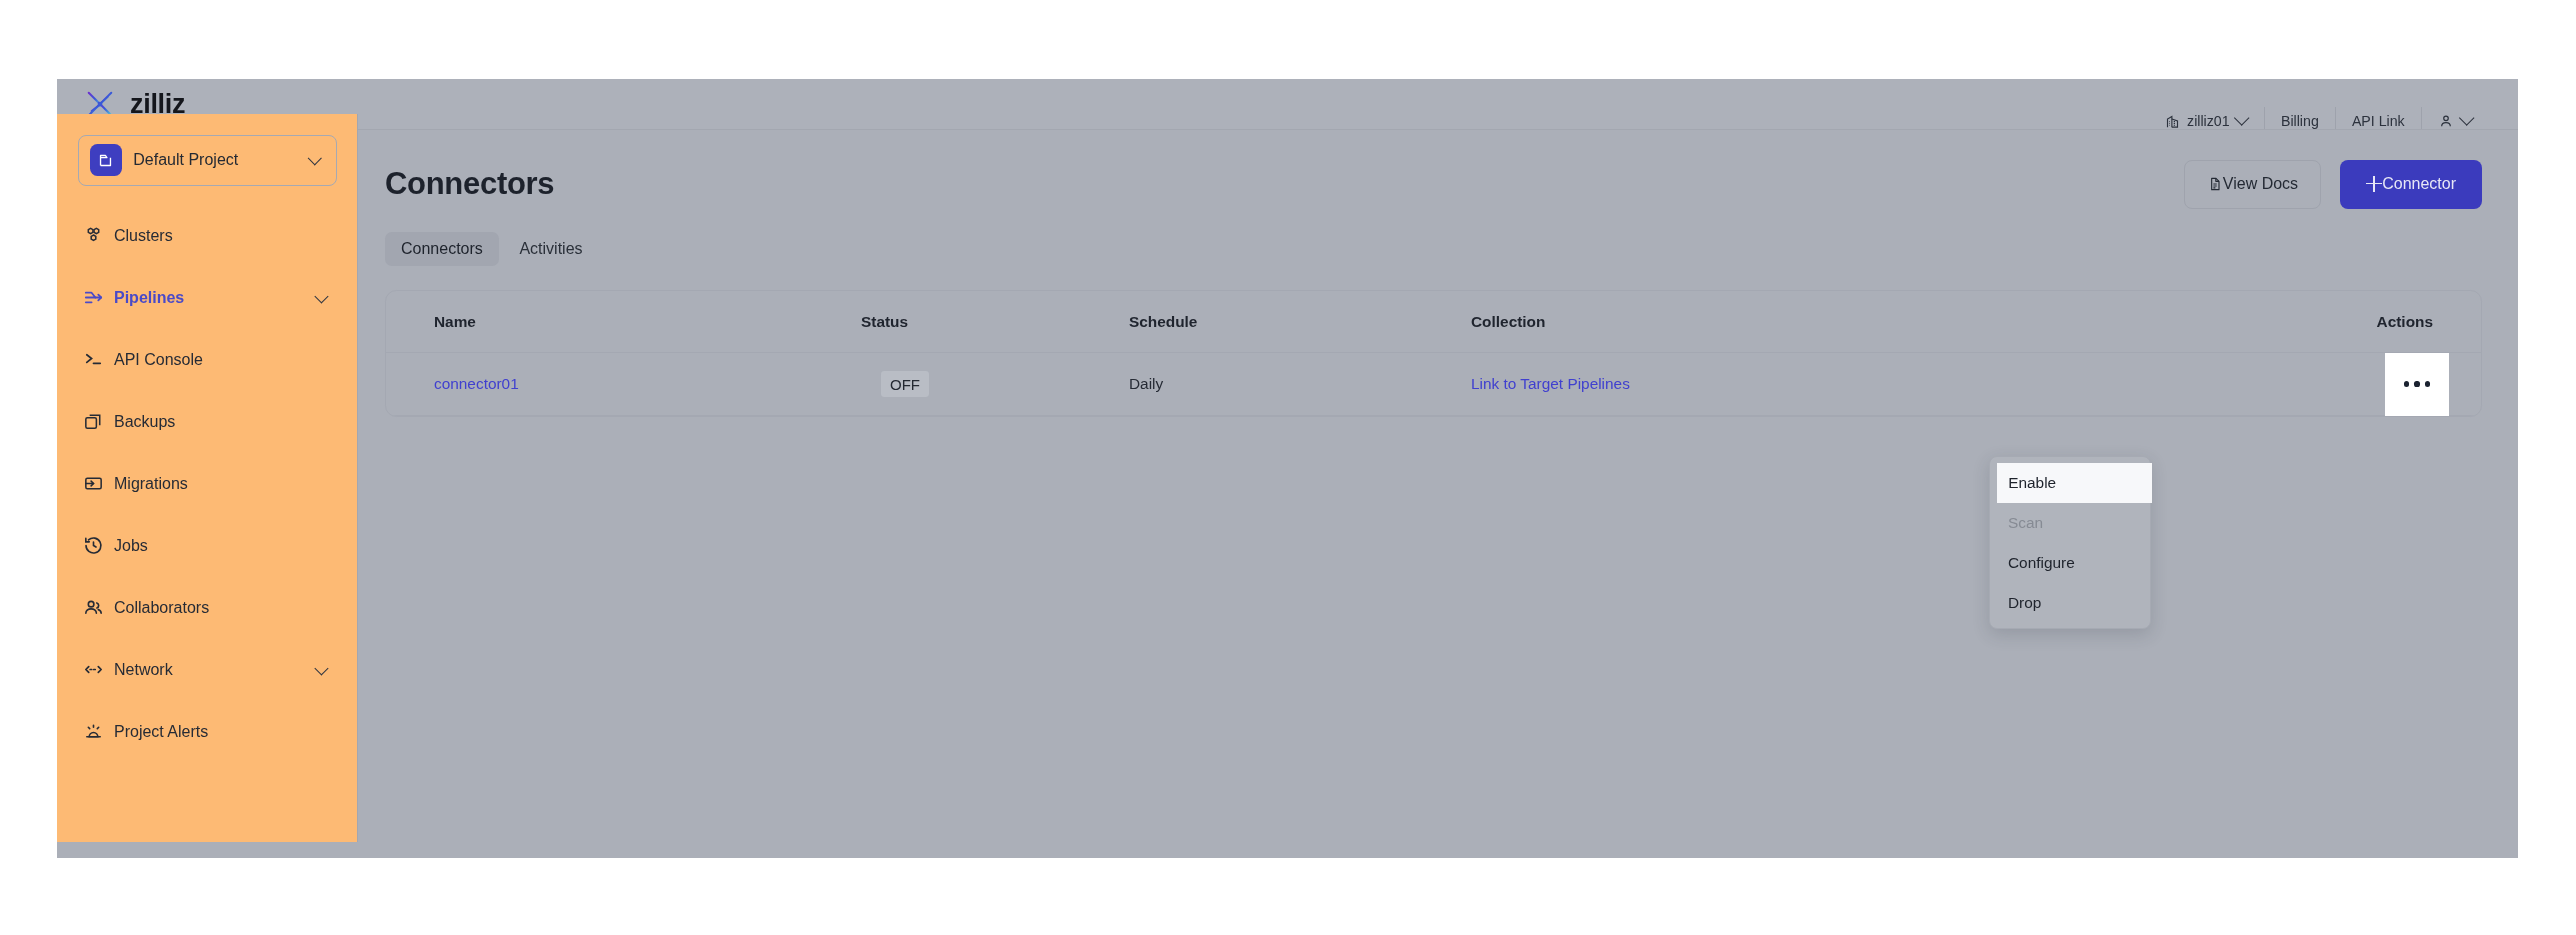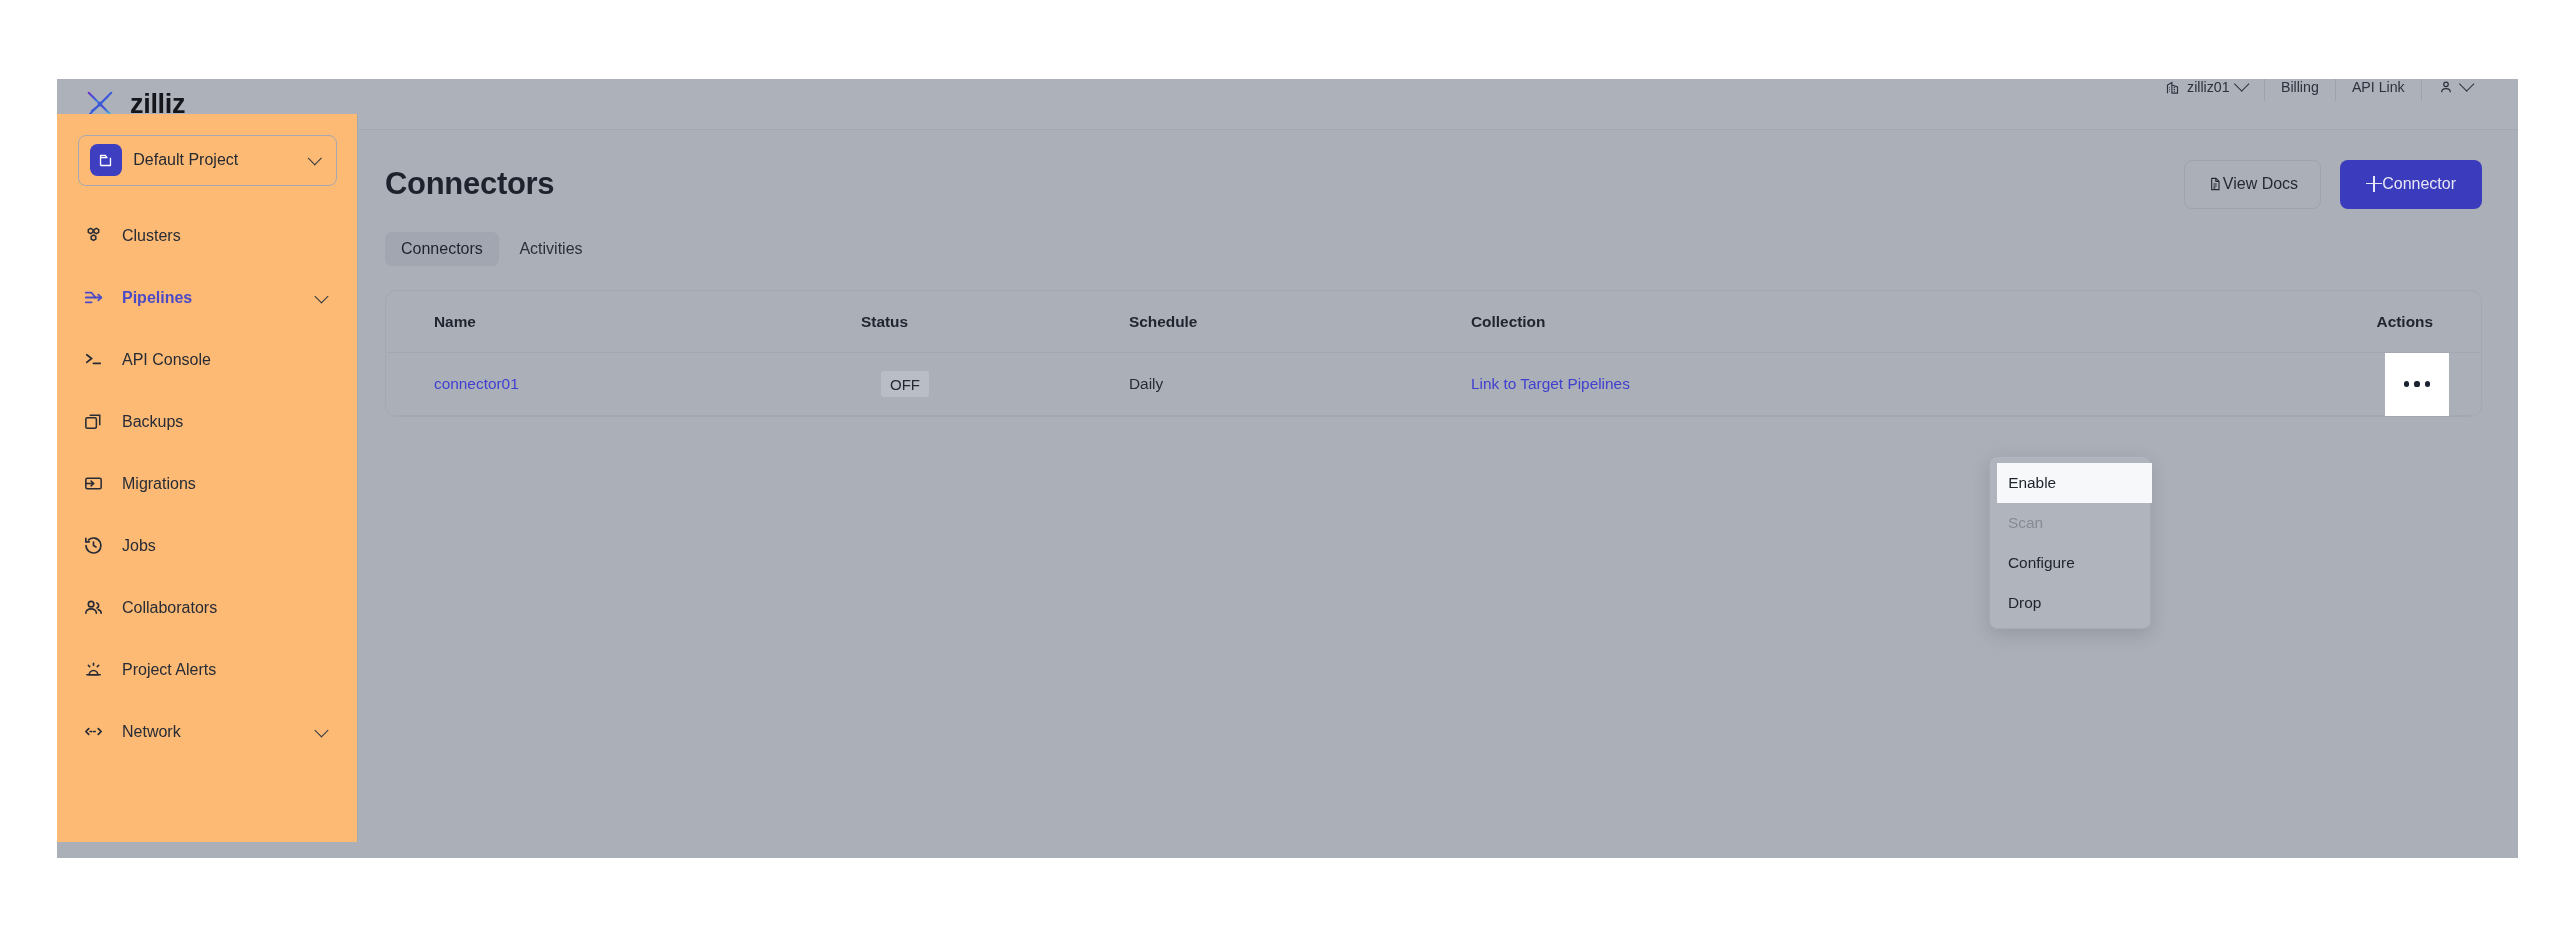--- a/index.html
+++ b/index.html
@@ -35,21 +35,21 @@
     margin-left: 24px;
   }
   .brand-logo { width: 38px; height: 38px; display: block; }
   .brand-name {
     font-size: 27px; font-weight: 600; color: #14161c;
     letter-spacing: -0.3px;
   }
 
   .topbar-right {
     margin-left: auto; margin-right: 30px;
-    display: flex; align-items: flex-start; height: 100%;
+    display: flex; align-items: flex-end; height: 100%;
   }
   .tb-item {
     display: flex; align-items: center; gap: 6.8px;
     font-size: 14.2px; color: #2c323d;
     padding: 0 16px;
     white-space: nowrap;
   }
   .tb-sep {
     width: 1.1px; height: 21.7px; background: #9ea2ac;
   }
@@ -87,21 +87,21 @@
     width: 10.3px; height: 10.3px;
     border-right: 1.7px solid #2f3540; border-bottom: 1.7px solid #2f3540;
     transform: rotate(45deg) translateY(-2.3px);
     margin-right: 5.7px;
   }
 
   .nav-item {
     height: 62px;
     display: flex; align-items: center;
     padding: 0 32px 0 25px;
-    gap: 17px;
+    gap: 9px;
     font-size: 16px; color: #262b35;
   }
   .nav-item .ico { width: 23px; height: 23px; flex: none; display:block; }
   .nav-item .lbl { flex: 1; white-space: nowrap; }
   .nav-item.active .lbl { color: #4a4ac8; font-weight: 700; }
   .nav-chev {
     width: 9.7px; height: 9.7px;
     border-right: 1.7px solid #2f3540; border-bottom: 1.7px solid #2f3540;
     transform: rotate(45deg) translateY(-2.3px);
     flex: none;
@@ -350,36 +350,36 @@
       <svg class="ico" viewBox="0 0 24 24" fill="none" stroke="#262b35" stroke-width="1.7" stroke-linecap="round">
         <circle cx="9.5" cy="8.5" r="2.9"></circle>
         <path d="M4 18c0-3 2.6-4.6 5.5-4.6S15 15 15 18"></path>
         <path d="M15.5 7.2a2.8 2.8 0 0 1 0 5.3"></path>
           <path d="M17 14.2c2 .6 3 2 3 3.8"></path>
       </svg>
       <span class="lbl">Collaborators</span>
     </div>
 
     <div class="nav-item">
+      <svg class="ico" viewBox="0 0 24 24" fill="none" stroke="#262b35" stroke-width="1.8" stroke-linecap="round" stroke-linejoin="round">
+        <path d="M7 9L4 12l3 3"></path>
+          <path d="M17 9l3 3-3 3"></path>
+        <path d="M8.5 12h1.6M12.2 12h1.6"></path>
+      </svg>
+      <span class="lbl">Network</span>
+      <span class="nav-chev"></span>
+    </div>
+
+    <div class="nav-item">
       <svg class="ico" viewBox="0 0 24 24" fill="none" stroke="#262b35" stroke-width="1.7" stroke-linecap="round">
         <path d="M7.5 17.5a4.5 4.5 0 0 1 9 0z"></path>
           <path d="M5 17.5h14"></path>
         <path d="M12 5.5v2M6.6 7.6l1.4 1.4M17.4 7.6L16 9"></path>
       </svg>
       <span class="lbl">Project Alerts</span>
-    </div>
-
-    <div class="nav-item">
-      <svg class="ico" viewBox="0 0 24 24" fill="none" stroke="#262b35" stroke-width="1.8" stroke-linecap="round" stroke-linejoin="round">
-        <path d="M7 9L4 12l3 3"></path>
-          <path d="M17 9l3 3-3 3"></path>
-        <path d="M8.5 12h1.6M12.2 12h1.6"></path>
-      </svg>
-      <span class="lbl">Network</span>
-      <span class="nav-chev"></span>
     </div>
   </div>
 
   <div id="main">
 
     <div id="page-head">
       <h1 id="page-title">Connectors</h1>
       <div class="head-actions">
         <div class="btn btn-outline">
           <svg width="16" height="16" viewBox="0 0 24 24" fill="none" stroke="#242a34" stroke-width="1.7" stroke-linejoin="round">

